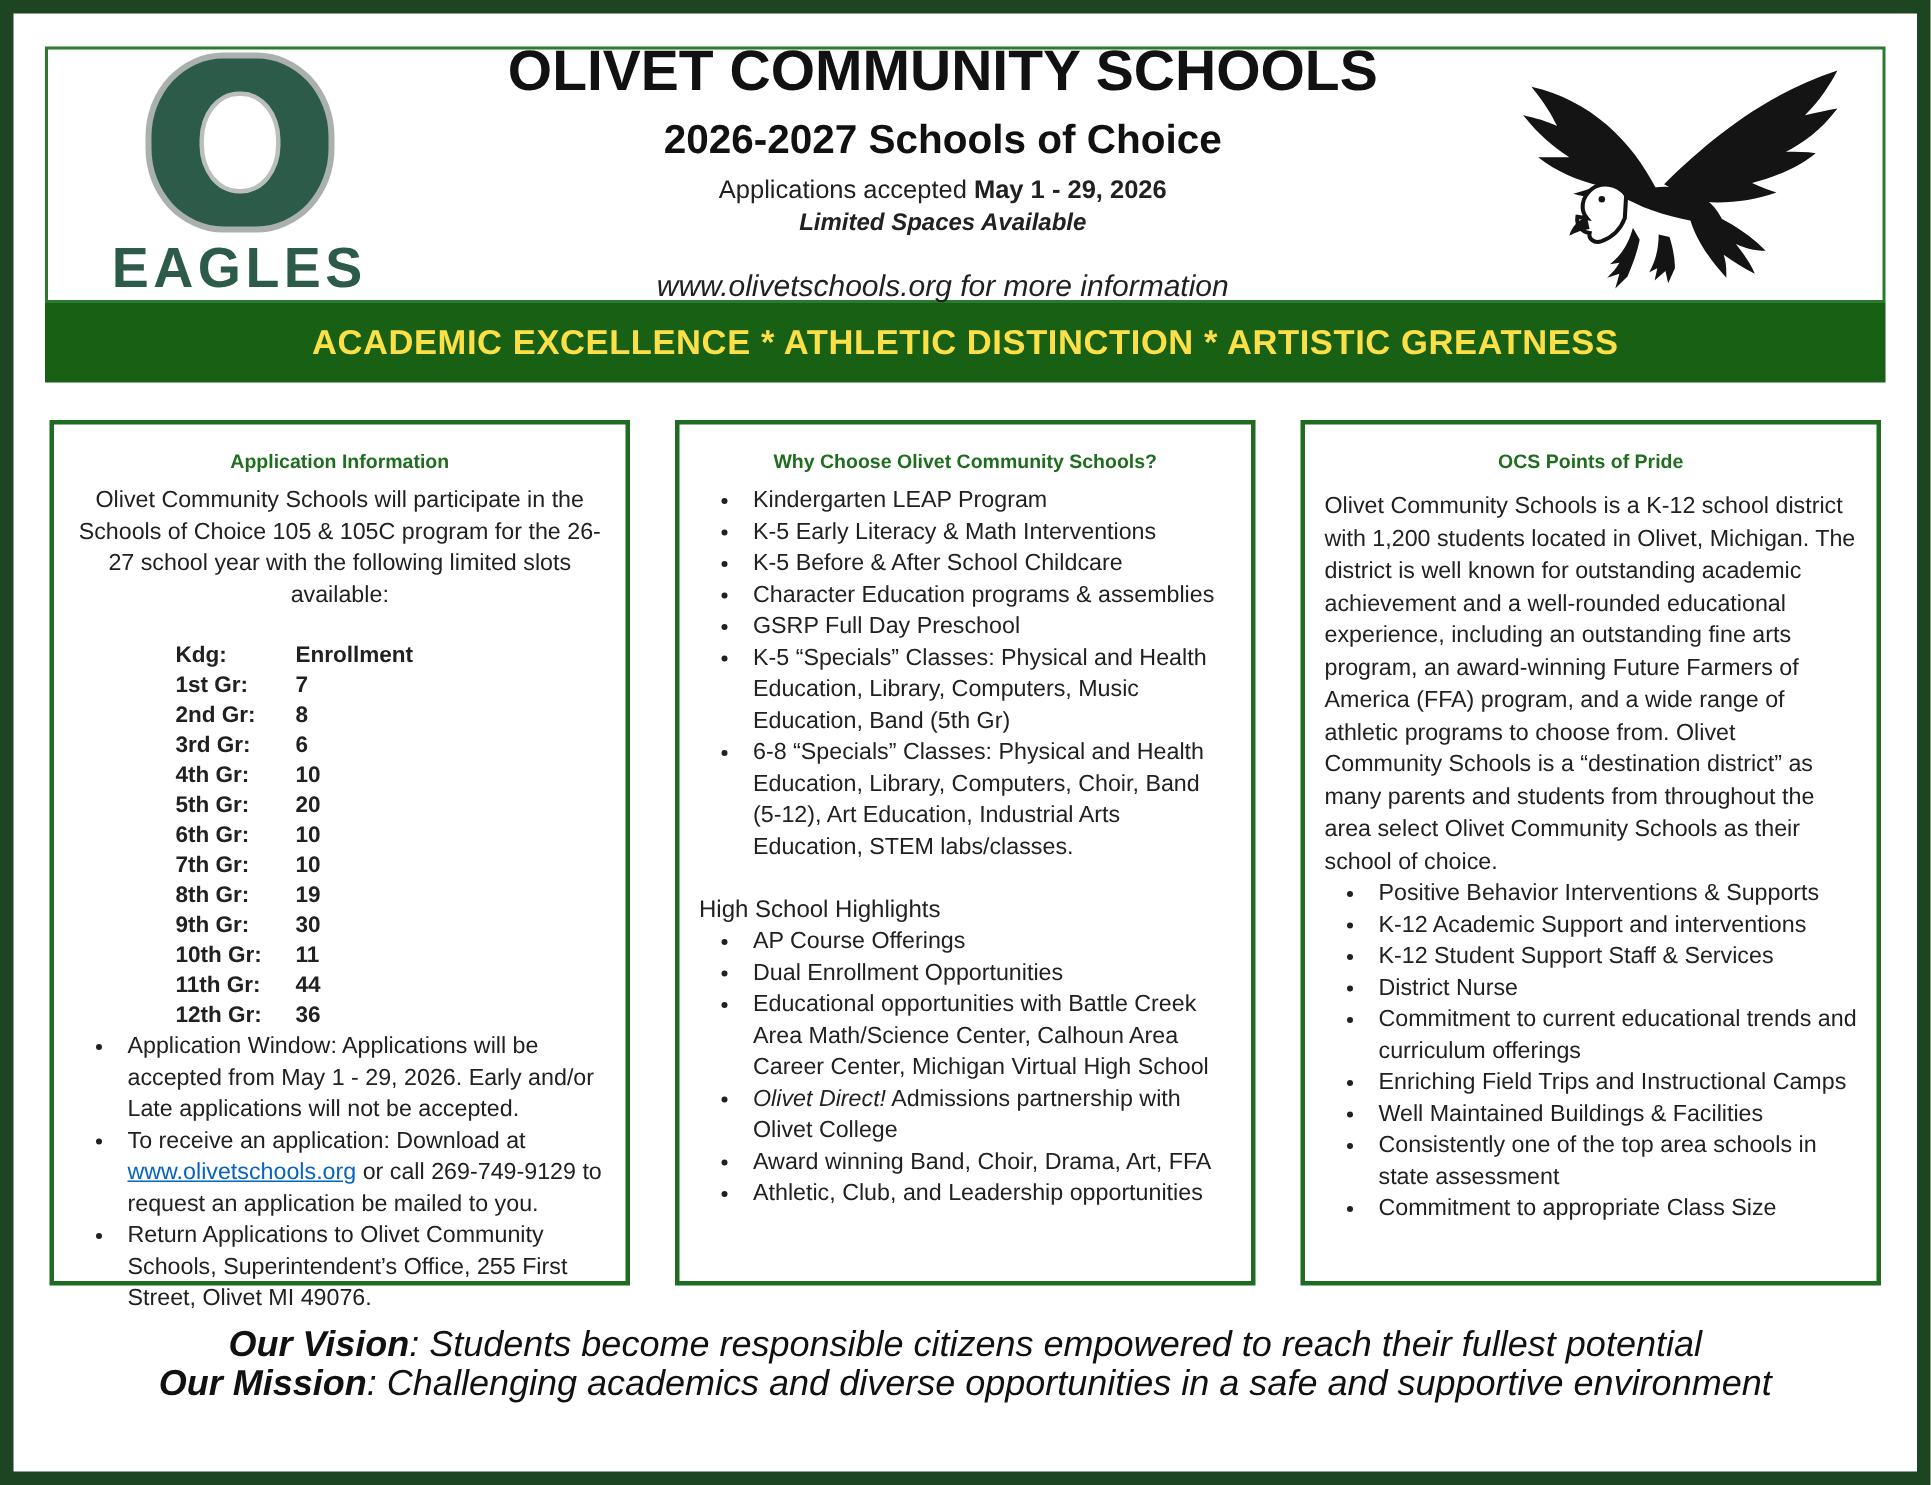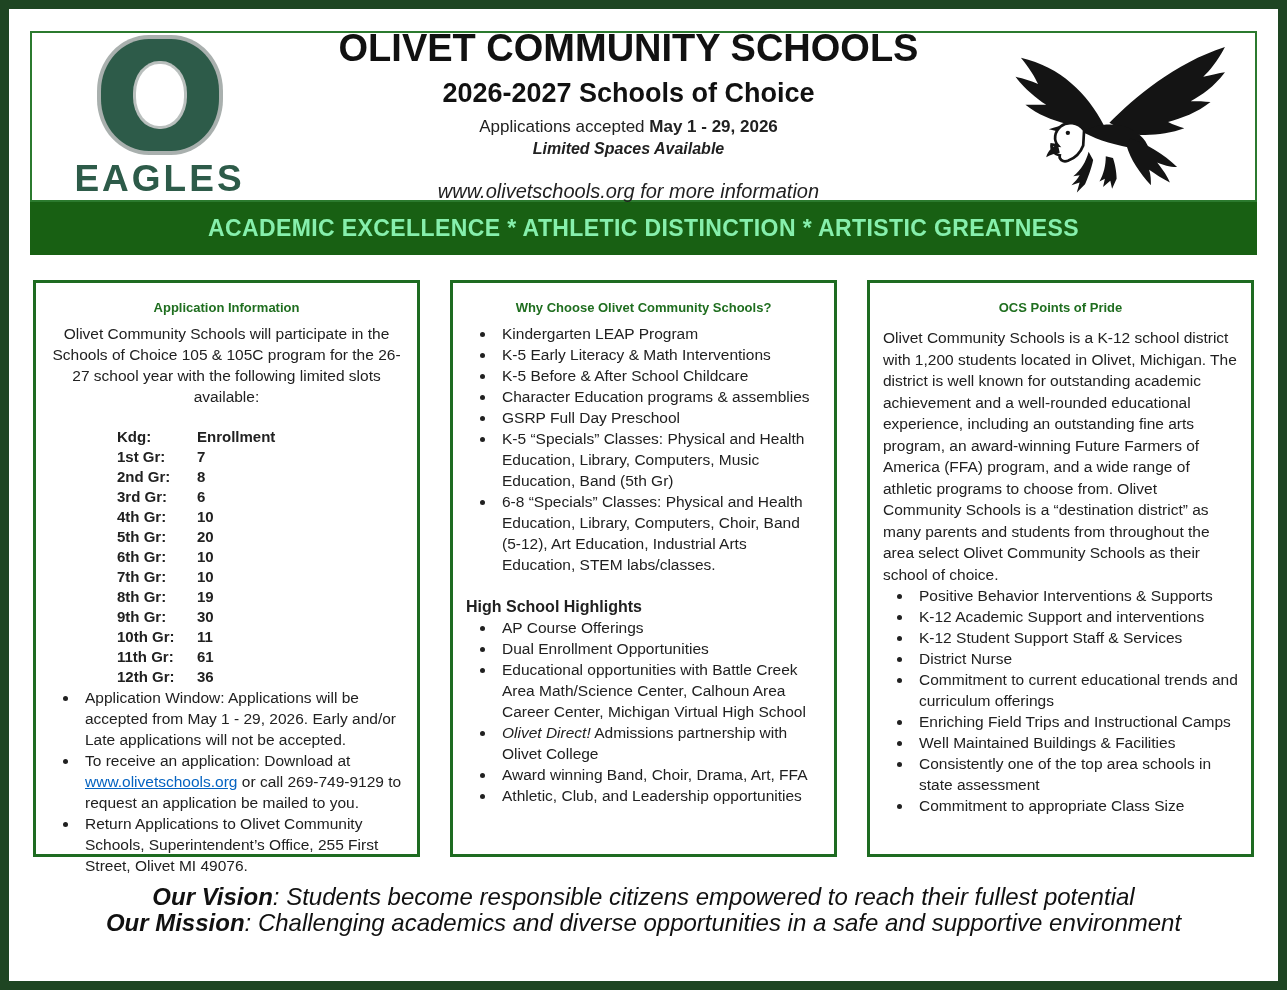--- a/index.html
+++ b/index.html
@@ -33,21 +33,21 @@
   .h-line1   { font-size:17px; margin-top:5px; }
   .h-line1 b { font-weight:bold; }
   .h-line2   { font-size:16px; font-weight:bold; font-style:italic; margin-top:2px; }
   .h-line3   { font-size:20px; margin-top:20px;font-style:italic; }
   .eagle-block { width:245px; display:flex; justify-content:center; }
   
   .banner {
     margin:0 21px;
     height:53px;
     background:#186013;
-    color:#86efac;
+    color:#fde047;
     font-size:23px; font-weight:bold; letter-spacing:0.4px;
     display:flex; align-items:center; justify-content:center;
   }
   
   .columns {
     margin:25px 24px 0 24px;
     display:flex; gap:30px;
   }
   .col {
     flex:1;
@@ -63,21 +63,21 @@
   }
   .intro { text-align:center; line-height:21px; }
   .grades { margin:20px 0 0 68px; }
   .grade-row { line-height:20px; font-weight:bold; font-size:15px; }
   .grade-label { display:inline-block; width:80px; }
   ul.bullets { list-style:disc; padding-left:30px; margin-top:0; }
   ul.bullets li { padding-left:6px; margin:0; }
   .col1-bullets { margin-top:17px; }
   .link { color:#0563c1; text-decoration:underline; cursor:pointer; }
   .col2-bullets { margin-top:14px; }
-  .subheading { font-weight:bold; font-size:16px; margin-top:21px; }
+  .subheading { font-weight:normal; font-size:16px; margin-top:21px; }
   .pride-para { margin-top:8px; line-height:21.5px; }
   .pride-bullets { margin-top:14px; }
   
   .footer { margin-top:27px; text-align:center; font-style:italic; font-size:24px; line-height:26px; color:#111; }
   .footer b { font-weight:bold; }
 </style>
 </head>
 <body>
 
 <div class="header-box">
@@ -135,21 +135,21 @@
       <div class="grade-row"><span class="grade-label">1st Gr:</span><span>7</span></div>
       <div class="grade-row"><span class="grade-label">2nd Gr:</span><span>8</span></div>
       <div class="grade-row"><span class="grade-label">3rd Gr:</span><span>6</span></div>
       <div class="grade-row"><span class="grade-label">4th Gr:</span><span>10</span></div>
       <div class="grade-row"><span class="grade-label">5th Gr:</span><span>20</span></div>
       <div class="grade-row"><span class="grade-label">6th Gr:</span><span>10</span></div>
       <div class="grade-row"><span class="grade-label">7th Gr:</span><span>10</span></div>
       <div class="grade-row"><span class="grade-label">8th Gr:</span><span>19</span></div>
       <div class="grade-row"><span class="grade-label">9th Gr:</span><span>30</span></div>
       <div class="grade-row"><span class="grade-label">10th Gr:</span><span>11</span></div>
-      <div class="grade-row"><span class="grade-label">11th Gr:</span><span>61</span></div>
+      <div class="grade-row"><span class="grade-label">11th Gr:</span><span>44</span></div>
       <div class="grade-row"><span class="grade-label">12th Gr:</span><span>36</span></div>
     </div>
     <ul class="bullets col1-bullets">
       <li>Application Window: Applications will be accepted from May 1 - 29, 2026. Early and/or Late applications will not be accepted.</li>
       <li><span>To receive an application: Download at </span><span class="link">www.olivetschools.org</span><span> or call 269-749-9129 to request an application be mailed to you.</span></li>
       <li>Return Applications to Olivet Community Schools, Superintendent’s Office, 255 First Street, Olivet MI 49076.</li>
     </ul>
   </div>
 
   <div class="col">

